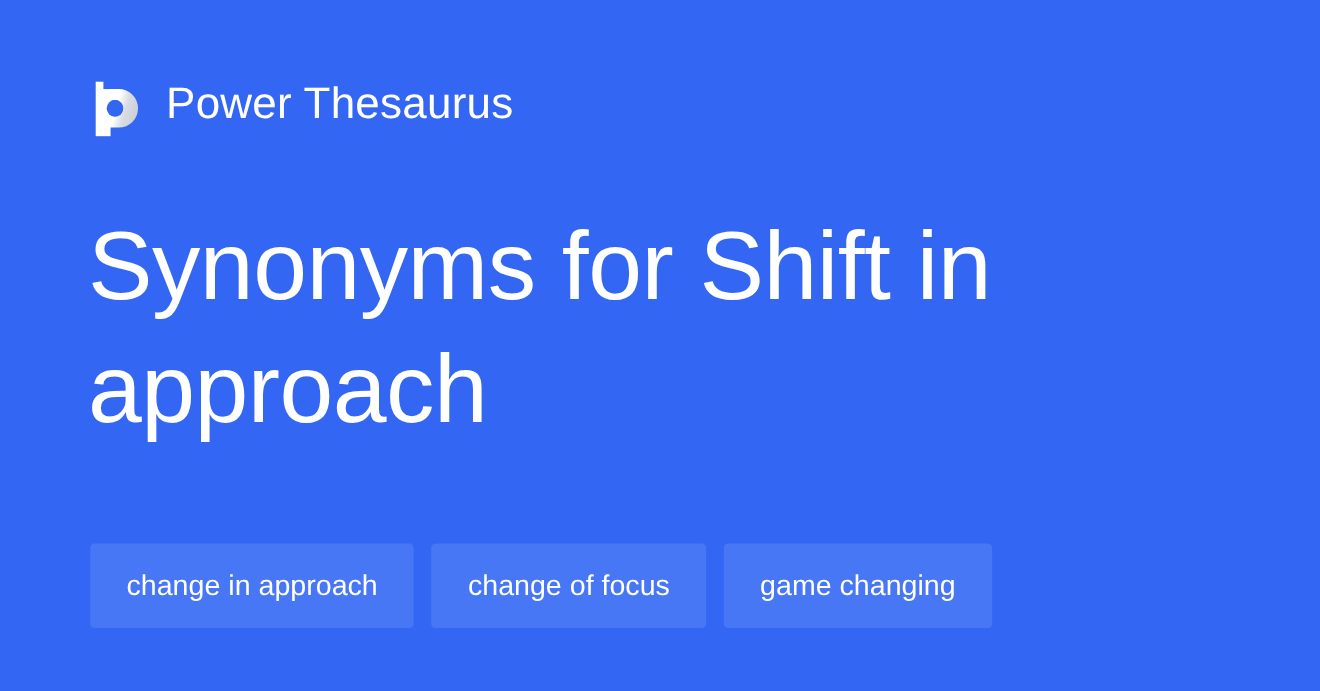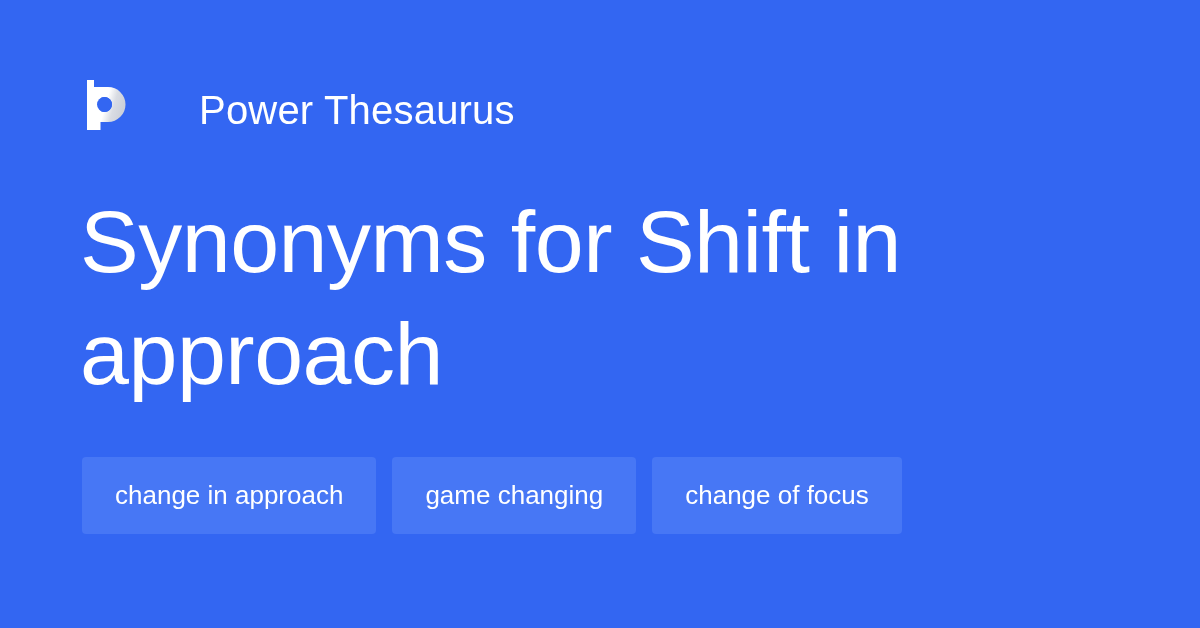--- a/index.html
+++ b/index.html
@@ -20,23 +20,22 @@
     background: #3366F2;
     box-sizing: border-box;
   }
 
   
   .brand {
     position: absolute;
     left: 82px;
     top: 74px;
     display: flex;
-    align-items: flex-end;
+    align-items: flex-start;
     height: 56px;
-    gap: 48px;
   }
   .brand-logo {
     width: 44px;
     height: 50px;
     display: block;
     flex: 0 0 auto;
   }
   .brand-name {
     margin-left: 25px;
     color: #FFFFFF;
@@ -59,21 +58,21 @@
     font-weight: 400;
     line-height: 112px;
     letter-spacing: -0.5px;
     margin: 0;
   }
 
   
   .chips {
     position: absolute;
     left: 82px;
-    top: 457px;
+    top: 494px;
     display: flex;
     align-items: flex-start;
     gap: 16px;
   }
   .chip {
     background: #4777F5;
     color: #FFFFFF;
     font-size: 26px;
     font-weight: 400;
     line-height: 1;
@@ -113,17 +112,17 @@
         <circle cx="22.5" cy="24.5" r="7.5" fill="#3366F2"></circle>
       </svg>
     </span>
     <span class="brand-name">power thesaurus</span>
   </div>
 
   <h1 class="headline">Synonyms for Shift in approach</h1>
 
   <div class="chips">
     <span class="chip">change in approach</span>
+    <span class="chip">change of focus</span>
     <span class="chip">game changing</span>
-    <span class="chip">change of focus</span>
   </div>
 
 </div>
 
 </body></html>

